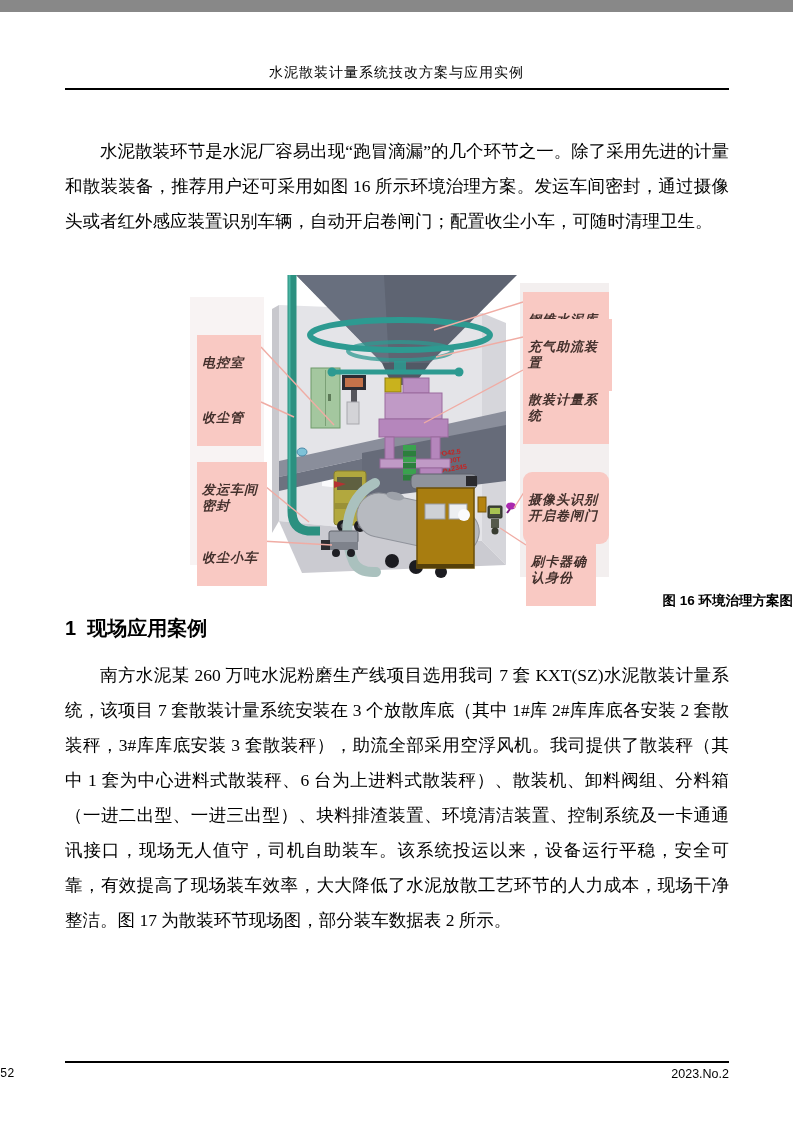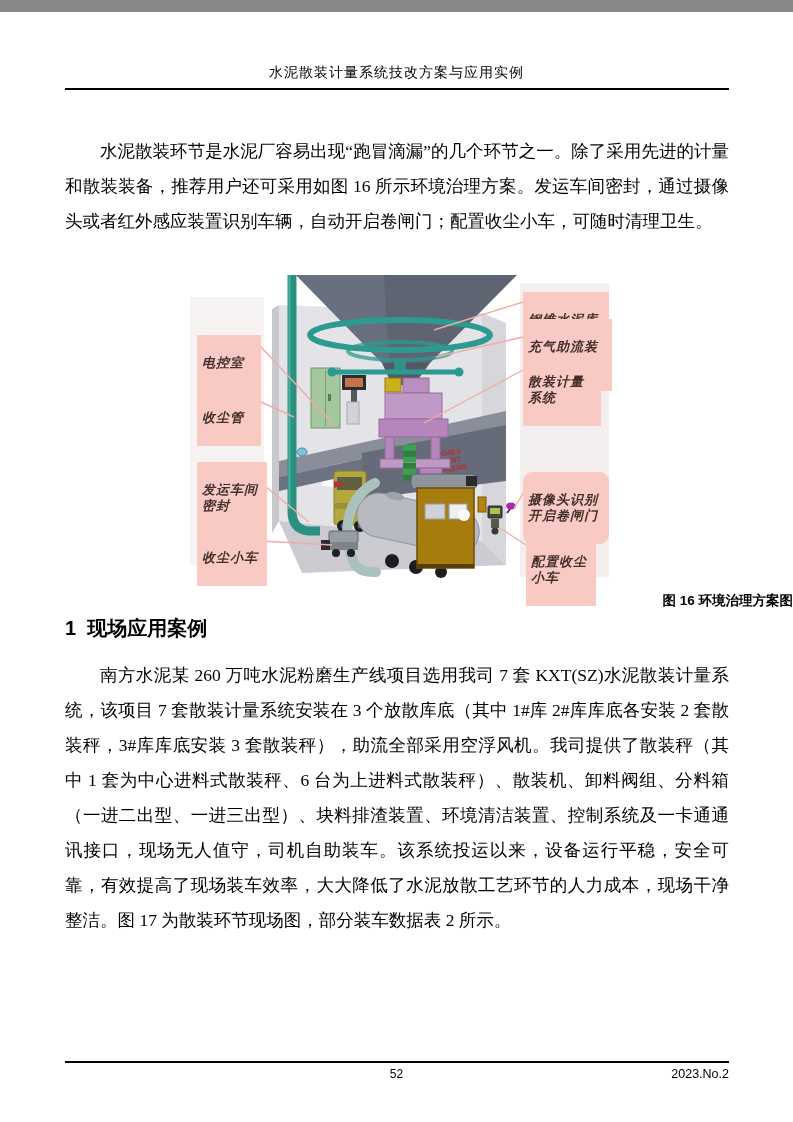--- a/index.html
+++ b/index.html
@@ -45,22 +45,22 @@
   .caption {
     position:absolute; top:580px; left:0; width:100%; text-align:right;
     font-family:"Liberation Sans","DejaVu Sans",sans-serif;
     font-size:13.5px; font-weight:600;
   }
   .ftr-rule {
     position:absolute; top:1049px; left:65px; width:664px; height:0;
     border-top:2px solid #000;
   }
   .ftr-page {
-    position:absolute; top:1055px; left:0; width:100%; text-align:center;
-    font-family:Liberation Sans, sans-serif; font-size:12px;
+    position:absolute; top:1055px; left:0; width:100%; text-align:left;
+    font-family:Liberation Mono, monospace; font-size:12px;
   }
   .ftr-issue {
     position:absolute; top:1055px; right:64px;
     font-family:"Liberation Sans","DejaVu Sans",sans-serif; font-size:12.5px;
   }
 </style>
 </head>
 <body>
 
 <div class="page">
@@ -218,23 +218,23 @@
         <line x1="342" y1="270" x2="316" y2="253"></line>
       </g>
     </svg>
 
     <div class="fig-label" style="left:13px;  top:60px;  width:64px;">电控室</div>
     <div class="fig-label" style="left:13px;  top:115px; width:64px;">收尘管</div>
     <div class="fig-label" style="left:13px;  top:187px; width:70px;">发运车间密封</div>
     <div class="fig-label" style="left:13px;  top:255px; width:70px;">收尘小车</div>
     <div class="fig-label" style="left:339px; top:17px;  width:86px;">钢锥水泥库</div>
     <div class="fig-label" style="left:339px; top:44px;  width:89px;">充气助流装置</div>
-    <div class="fig-label" style="left:339px; top:79px;  width:78px;">散装计量系统</div>
+    <div class="fig-label" style="left:339px; top:97px;  width:86px;">散装计量系统</div>
     <div class="fig-label" style="left:339px; top:197px; width:86px;border-radius:9px;">摄像头识别开启卷闸门</div>
-    <div class="fig-label" style="left:342px; top:259px; width:70px;">配置收尘小车</div>
+    <div class="fig-label" style="left:342px; top:259px; width:70px;">刷卡器确认身份</div>
   </div>
 
   <div class="caption">图 16 环境治理方案图</div>
 
   <div class="h-main">1  现场应用案例</div>
   <div class="body-par" id="par-3">南方水泥某 260 万吨水泥粉磨生产线项目选用我司 7 套 KXT(SZ)水泥散装计量系统，该项目 7 套散装计量系统安装在 3 个放散库底（其中 1#库 2#库库底各安装 2 套散装秤，3#库库底安装 3 套散装秤），助流全部采用空浮风机。我司提供了散装秤（其中 1 套为中心进料式散装秤、6 台为上进料式散装秤）、散装机、卸料阀组、分料箱（一进二出型、一进三出型）、块料排渣装置、环境清洁装置、控制系统及一卡通通讯接口，现场无人值守，司机自助装车。该系统投运以来，设备运行平稳，安全可靠，有效提高了现场装车效率，大大降低了水泥放散工艺环节的人力成本，现场干净整洁。图 17 为散装环节现场图，部分装车数据表 2 所示。</div>
 
   <div class="ftr-rule"></div>
   <div class="ftr-page">52</div>
   <div class="ftr-issue">2023.No.2</div>

